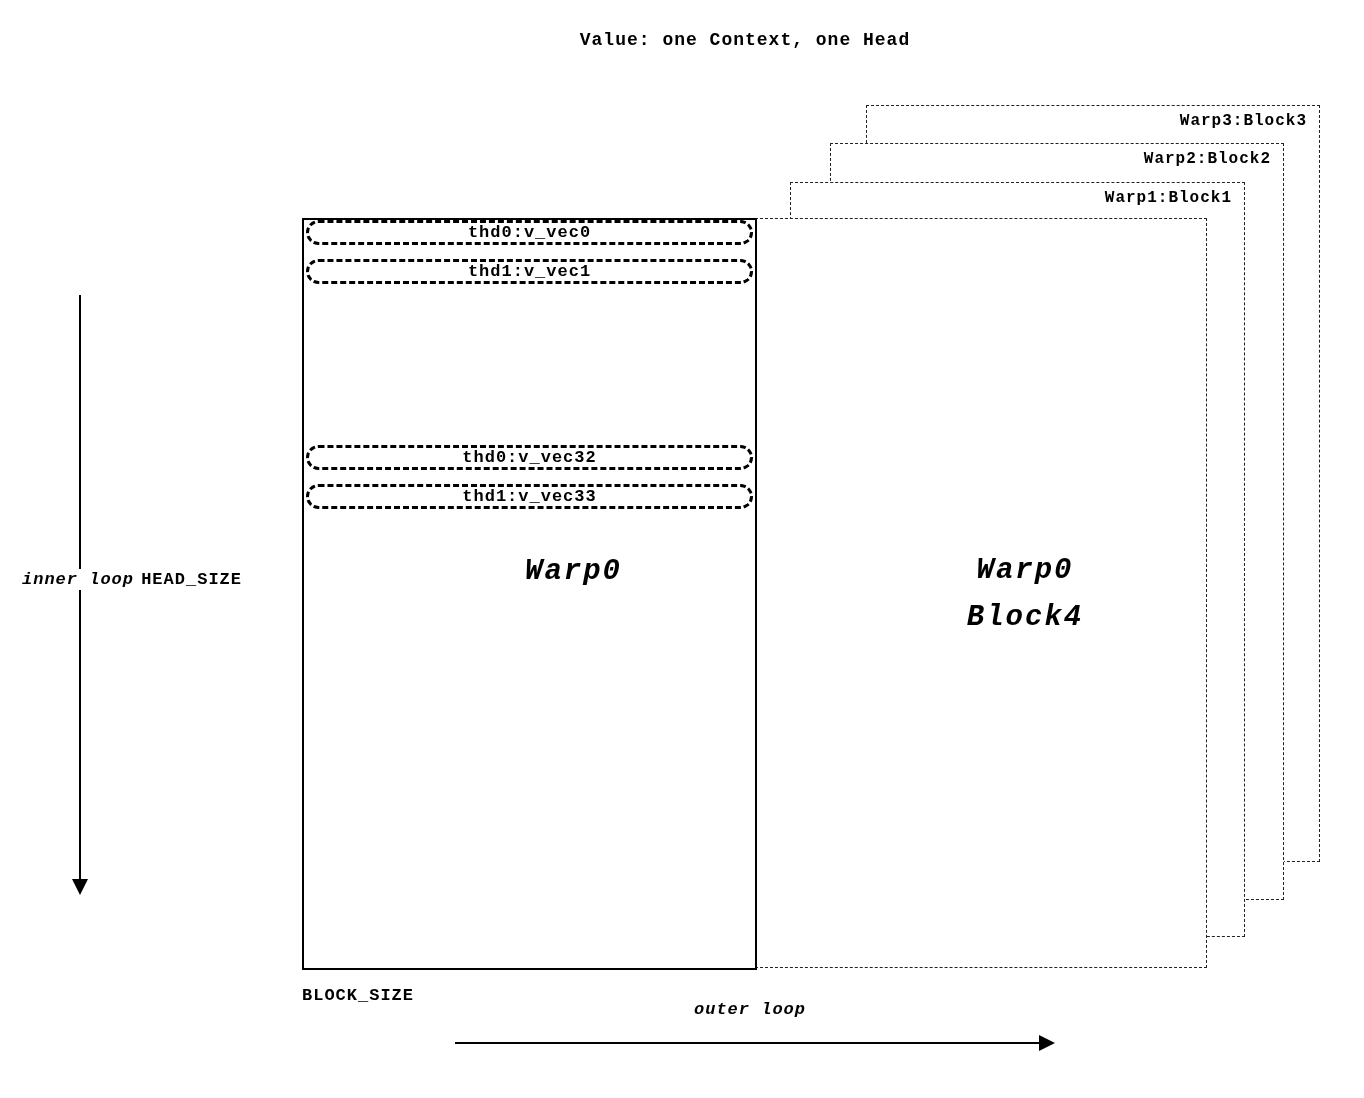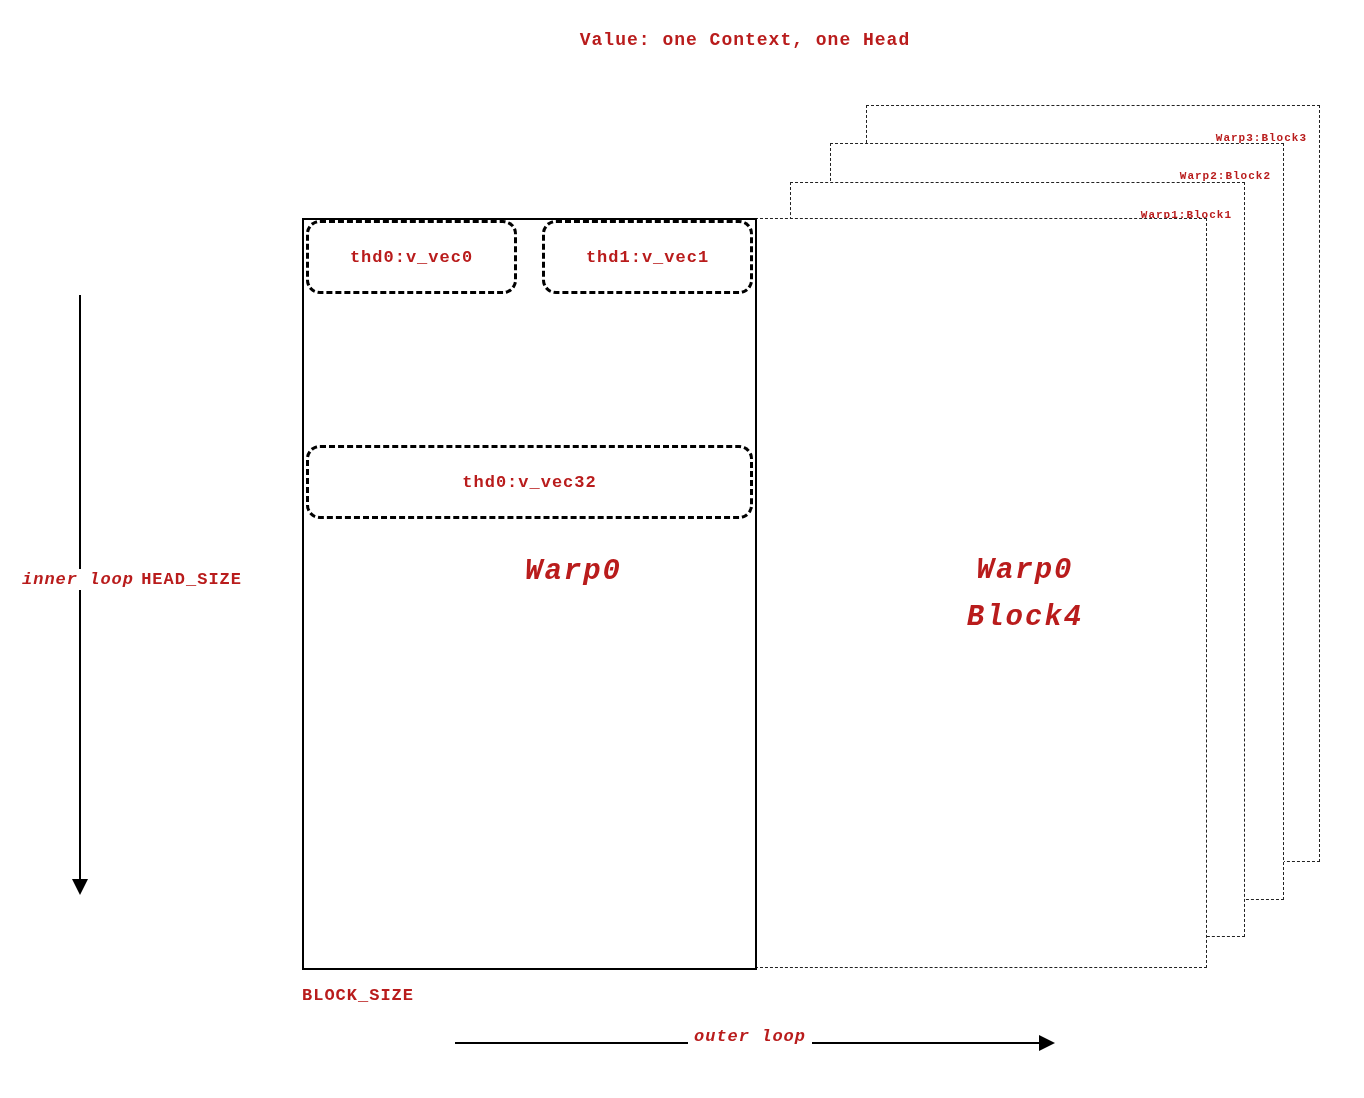--- a/index.html
+++ b/index.html
@@ -3,42 +3,42 @@
 <meta charset="utf-8">
 <style>
   html, body { margin: 0; padding: 0; background: #ffffff; }
   .canvas {
     position: relative;
     width: 1364px;
     height: 1098px;
     background: #ffffff;
     font-family: "Liberation Mono", "DejaVu Sans Mono", monospace;
     font-weight: bold;
-    color: #b91c1c;
+    color: #000000;
     overflow: hidden;
   }
 
   .title {
     position: absolute;
     left: 395px; top: 30px; width: 700px;
     text-align: center;
     font-size: 18px;
     letter-spacing: 1px;
   }
 
   
   .back-block {
     position: absolute;
     background: #ffffff;
     border: 1px dashed #222;
   }
   .back-block .bb-label {
     position: absolute;
-    top: 26px; right: 12px;
-    font-size: 11px;
+    top: 6px; right: 12px;
+    font-size: 16px;
     letter-spacing: 1px;
   }
   .bb-warp3 { left: 866px; top: 105px; width: 452px; height: 755px; }
   .bb-warp2 { left: 830px; top: 143px; width: 452px; height: 755px; }
   .bb-warp1 { left: 790px; top: 182px; width: 453px; height: 753px; }
 
   
   .block4 {
     position: absolute;
     left: 755px; top: 218px; width: 450px; height: 748px;
@@ -62,21 +62,22 @@
     font-size: 29px;
     line-height: 47px;
     letter-spacing: 2px;
     margin-left: 44px;
   }
 
   .thd-row {
     position: absolute;
     left: 2px; right: 2px;
     display: flex;
-    gap: 25px;
+    gap: 14px;
+    flex-direction: column;
   }
   .thd-row.r0 { top: 0px; }
   .thd-row.r1 { top: 225px; }
   .thd-row.r2 { top: 524px; }
 
   .thd-box {
     flex: 1;
     height: 68px;
     background: #ffffff;
     border: 3px dashed #000;
@@ -129,21 +130,21 @@
   .inner-loop-label { left: 16px; top: 569px; }
   .inner-loop-label .it { font-style: italic; margin-right: 0.7ch; }
   .block-size-label {
     position: absolute;
     left: 302px; top: 986px; width: 451px;
     text-align: left;
     font-size: 17px;
     letter-spacing: 1px;
   }
   .outer-loop-label {
-    left: 688px; top: 1026px;
+    left: 688px; top: 999px;
     font-style: italic;
   }
 </style>
 </head>
 <body>
 
 <div class="canvas">
 
   <div class="title">Value: one Context, one Head</div>
 
@@ -164,20 +165,21 @@
     </div>
   </div>
 
   <div class="block0">
     <div class="thd-row r0">
       <div class="thd-box">thd0:v_vec0</div>
       <div class="thd-box">thd1:v_vec1</div>
     </div>
     <div class="thd-row r1">
       <div class="thd-box">thd0:v_vec32</div>
+      <div class="thd-box">thd1:v_vec33</div>
     </div>
     <div class="warp-caption">
       <div>Warp0</div>
     </div>
     <div class="thd-row r2">
     </div>
   </div>
 
   <div class="vline"></div>
   <div class="arrow-down-head"></div>

